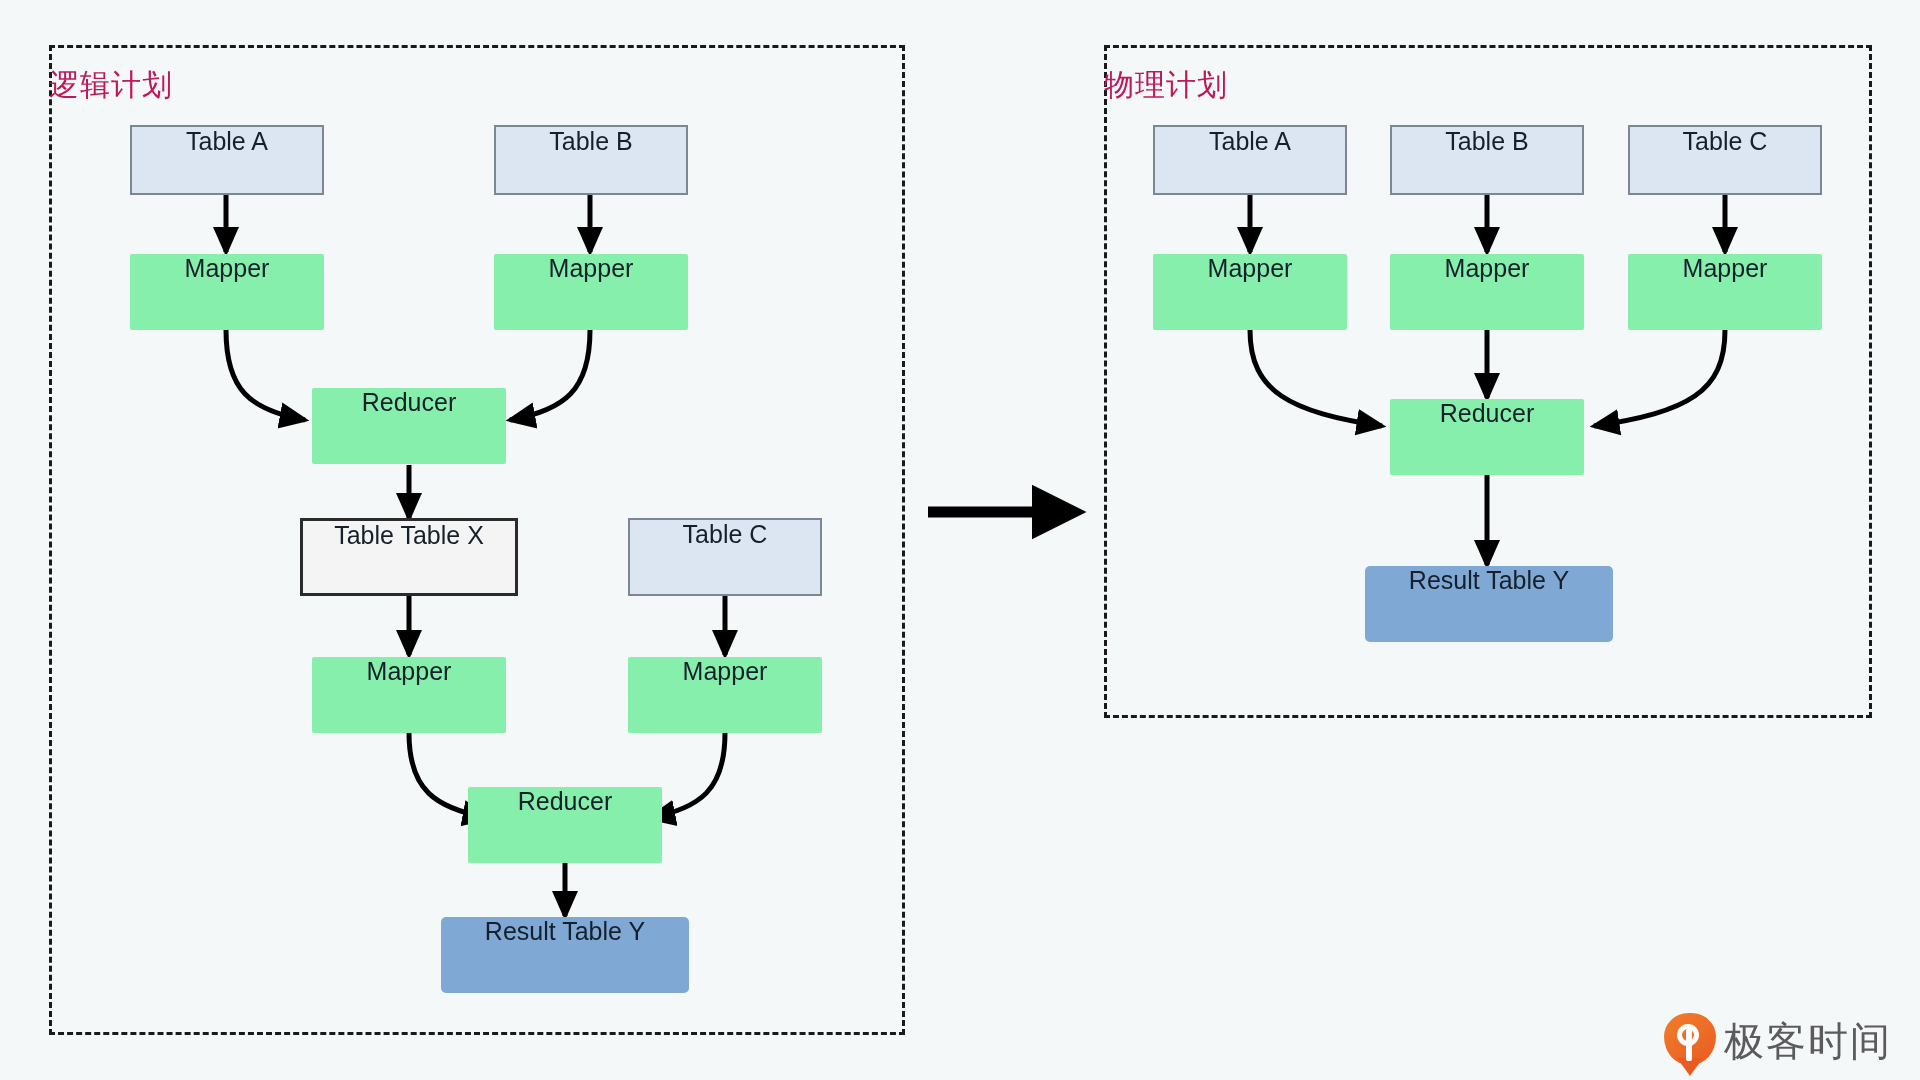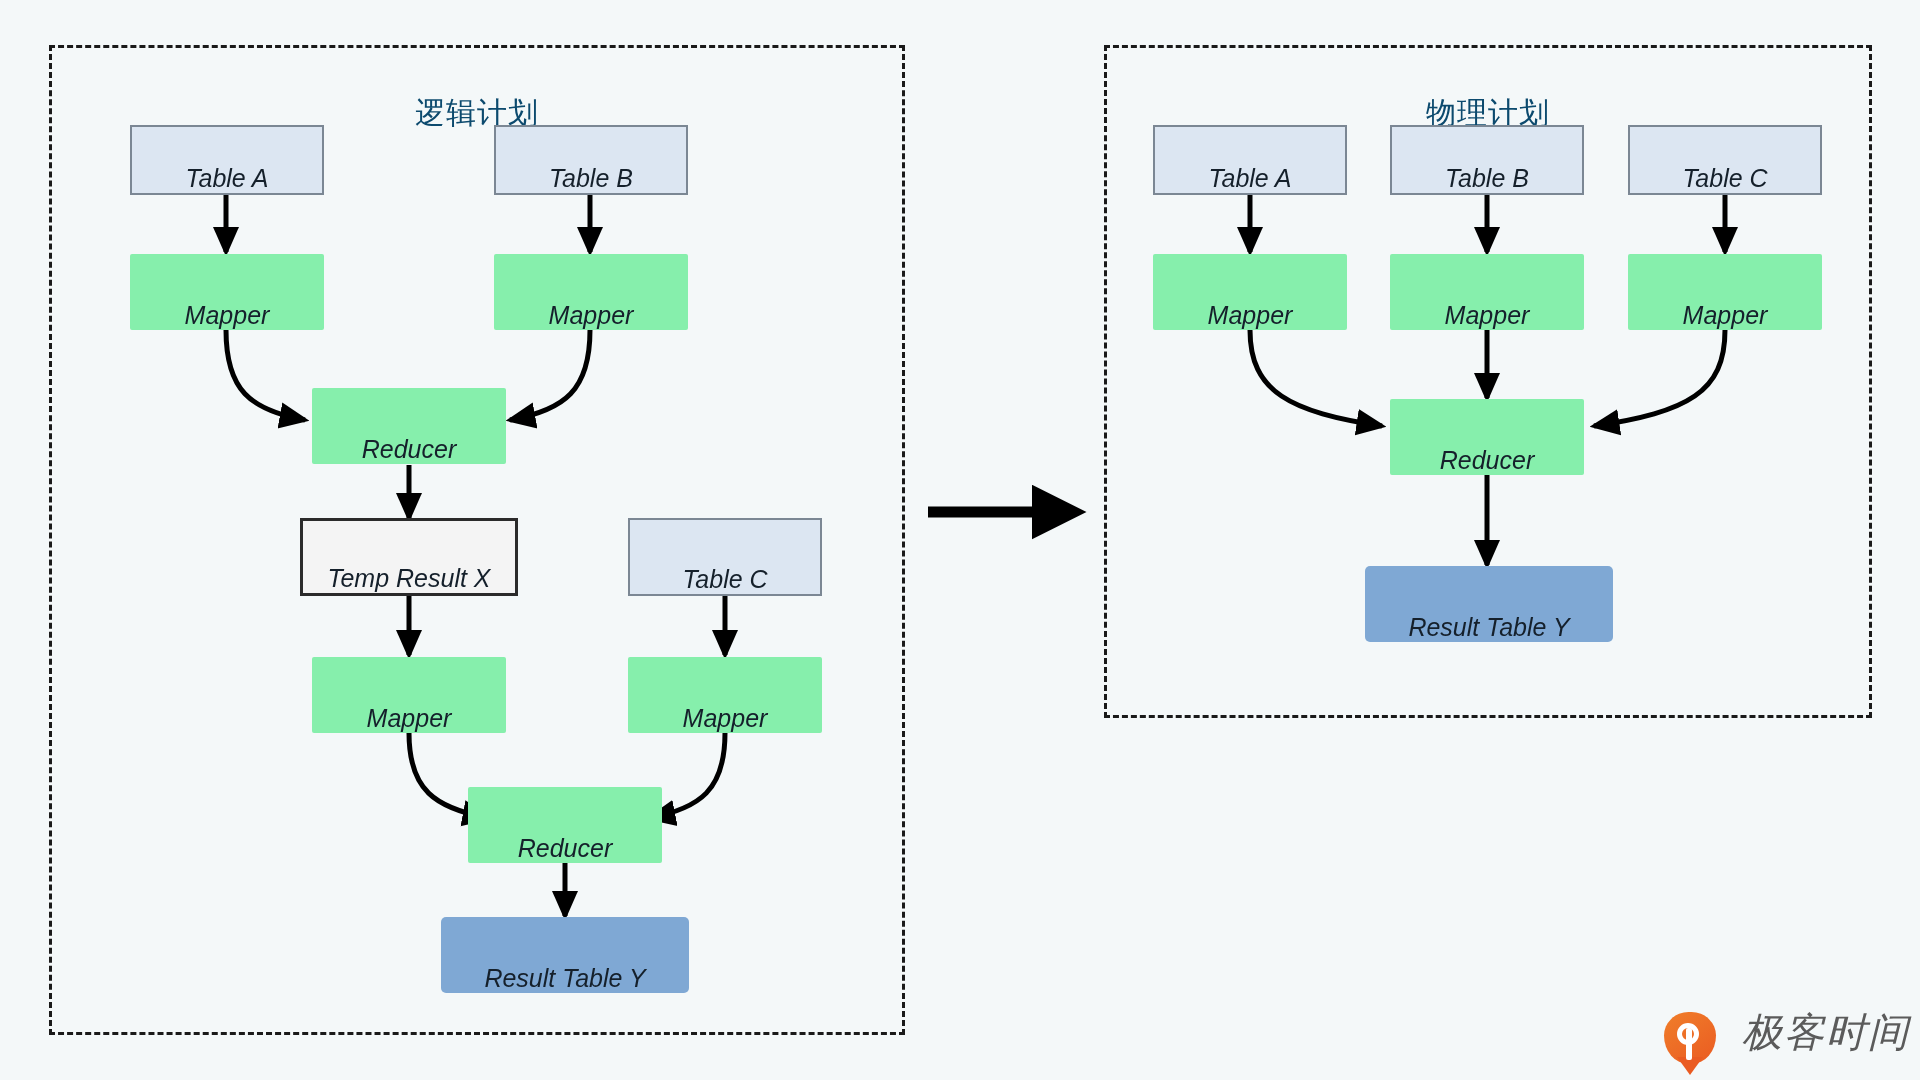--- a/index.html
+++ b/index.html
@@ -22,42 +22,39 @@
     border: 3px dashed #1a1a1a;
     box-sizing: border-box;
     background: transparent;
   }
   #panel-logical { left: 49px;  top: 45px;  width: 856px;  height: 990px; }
   #panel-physical{ left: 1104px;top: 45px;  width: 768px;  height: 673px; }
 
   .panel-title {
     position: absolute;
     font-size: 30px;
-    color: #0c4a6e;
+    color: #be185d;
     letter-spacing: 1px;
     white-space: nowrap;
-    text-align: center;
     font-weight: 400;
-    margin-top: 28px;
   }
   #title-logical  { left: 49px;  top: 65px;  width: 856px; }
   #title-physical { left: 1104px;top: 65px;  width: 768px; font-family: Liberation Mono, monospace; }
 
   
   .node {
     position: absolute;
     box-sizing: border-box;
     display: flex;
-    align-items: flex-end;
+    align-items: flex-start;
     justify-content: center;
     color: #15202b;
     font-size: 25px;
     white-space: nowrap;
     user-select: none;
-    font-style: italic;
   }
   .node-table {
     background: #dce6f2;
     border: 2px solid #7b8794;
     border-radius: 0;
   }
   .node-mapper, .node-reducer {
     background: #86efac;
     border: none;
     border-radius: 2px;
@@ -94,23 +91,22 @@
     white-space: nowrap;
   }
 
   
   #watermark {
     position: absolute;
     left: 1664px;
     top: 1012px;
     height: 58px;
     display: flex;
-    align-items: flex-start;
-    gap: 26px;
-    font-style: italic;
+    align-items: center;
+    gap: 8px;
   }
   #logo-mark {
     position: relative;
     width: 52px;
     height: 56px;
   }
   #logo-mark .drop {
     position: absolute;
     left: 0; top: 0;
     width: 52px;
@@ -226,21 +222,21 @@
 
   <div class="node node-mapper" style="left:494px; top:254px; width:194px; height:76px;">
     <span>Mapper</span>
   </div>
 
   <div class="node node-reducer" style="left:312px; top:388px; width:194px; height:76px;">
     <span>Reducer</span>
   </div>
 
   <div class="node node-temp" style="left:300px; top:518px; width:218px; height:78px;">
-    <span>Temp Result X</span>
+    <span>Table Table X</span>
   </div>
 
   <div class="node node-table" style="left:628px; top:518px; width:194px; height:78px;">
     <span>Table C</span>
   </div>
 
   <div class="node node-mapper" style="left:312px; top:657px; width:194px; height:76px;">
     <span>Mapper</span>
   </div>
 

